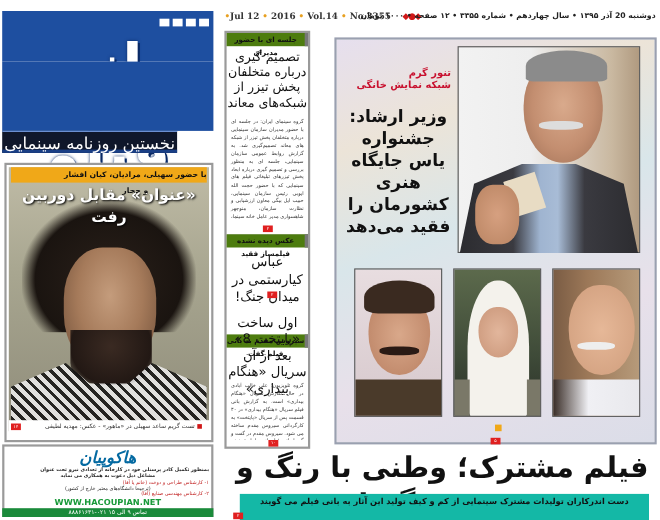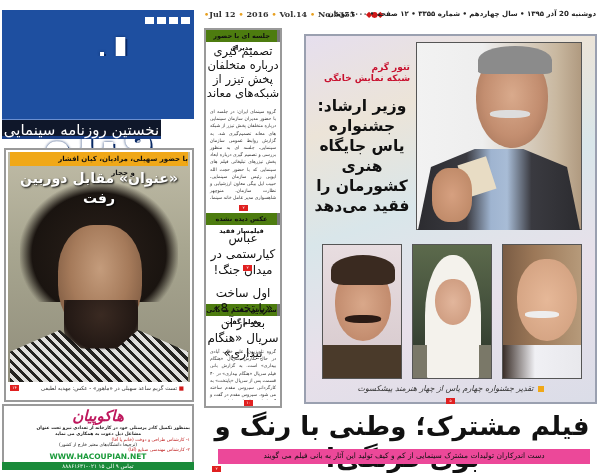--- a/index.html
+++ b/index.html
@@ -27,21 +27,21 @@
   .portrait-beard { left: 64px; top: 300px; width: 74px; height: 50px; background: radial-gradient(ellipse at 50% 30%, #3a2a22 0%, #221814 70%, transparent 100%); border-radius: 0 0 40% 40%; }
   .keffiyeh { left: 10px; top: 330px; width: 178px; height: 62px; background:
       repeating-linear-gradient(45deg, #111 0 3px, #eee 3px 7px),
       #eee; opacity: .85; clip-path: polygon(0 35%, 28% 0, 40% 30%, 60% 30%, 72% 0, 100% 35%, 100% 100%, 0 100%); }
   .lbox-caption { left: 8px; top: 382px; width: 182px; height: 12px; background: #fff; font-size: 5.5px; line-height: 12px; color: #333; padding-right: 6px; }
   .lbox-caption .dot { color: #d01818; }
   .pg-badge { width: 9px; height: 6px; background: #e02020; color: #fff; font-size: 4px; line-height: 6px; text-align: center; }
 
   
   .adbox { left: 2px; top: 404px; width: 192px; height: 66px; border: 2px solid #9a9a9a; background: #fff; }
-  .ad-brand { left: 2px; top: 407px; width: 192px; height: 18px; color: #be185d; font-size: 15px; font-weight: bold; line-height: 18px; text-align: center; font-style: italic; }
+  .ad-brand { left: 2px; top: 407px; width: 192px; height: 18px; color: #0369a1; font-size: 15px; font-weight: bold; line-height: 18px; text-align: center; font-style: italic; }
   .ad-line { left: 6px; width: 184px; font-size: 4.5px; line-height: 6px; color: #222; text-align: right; }
   .ad-url { left: 2px; top: 452px; width: 192px; height: 9px; color: #1a9a3a; font-family: "DejaVu Sans", sans-serif; font-weight: bold; font-size: 7.5px; line-height: 9px; text-align: center; direction: ltr; }
   .ad-phone { left: 2px; top: 462px; width: 192px; height: 8px; background: #1a8a3a; color: #fff; font-size: 5.5px; line-height: 8px; text-align: center; }
   .kicker { background: #4d7c0f; color: #111; font-size: 6.5px; line-height: 12px; height: 12px; text-align: center; font-weight: bold; border-right: 3px solid #777; }
   .m-head { color: #111; font-weight: normal; text-align: center; }
   .m-body { font-size: 4.6px; line-height: 7.2px; color: #333; text-align: justify; padding: 0 4px; }
   .m-sep { height: 1px; background: #bbb; }
 
   
   .mainbox { left: 304px; top: 34px; width: 293px; height: 370px; border: 2px solid #9aa0b0; background: linear-gradient(160deg,#e6dfee 0%,#ece4d8 22%,#d9e6ea 45%,#e8e0ea 70%,#dbdde8 100%); overflow: hidden; }
@@ -59,21 +59,21 @@
   .p1 { left: 322px; background: linear-gradient(180deg,#e8dde0 0%,#d6c8cc 100%); }
   .p2 { left: 412px; background: linear-gradient(180deg,#5c6a4c 0%,#3e4a38 60%,#2a3028 100%); }
   .p3 { left: 502px; background: linear-gradient(90deg,#7a5c44 0%,#9c7858 40%,#b69a7a 100%); }
   .face { position: absolute; border-radius: 46% 46% 50% 50%; }
 
   .main-caption { left: 304px; top: 382px; width: 293px; height: 14px; font-size: 8px; line-height: 14px; text-align: center; color: #333; font-style: italic; }
   .main-caption .sq { display: inline-block; width: 6px; height: 6px; background: #f0a818; margin-left: 4px; vertical-align: middle; }
 
   
   .big-head { left: 204px; top: 410px; width: 396px; height: 32px; font-size: 26px; line-height: 32px; color: #111; font-weight: bold; text-align: center; letter-spacing: -0.5px; }
-  .sub-bar { left: 218px; top: 449px; width: 372px; height: 15px; background: #ec4899; color: #111; font-size: 7.5px; line-height: 13px; text-align: center; font-weight: normal; }
+  .sub-bar { left: 218px; top: 449px; width: 372px; height: 25px; background: #14b8a6; color: #111; font-size: 7.5px; line-height: 13px; text-align: center; font-weight: bold; }
 </style>
 </head>
 <body>
 
 <div class="abs logo-box"></div>
 <div class="abs logo-dots">
     <span></span>
     <span></span>
     <span></span>
     <span></span>
@@ -159,19 +159,19 @@
   <div class="face" style="left:0;top:100px;width:14px;height:35px;background:#7a7868;border-radius:0;"></div>
   <div class="face" style="left:66px;top:100px;width:14px;height:35px;background:#7a7868;border-radius:0;"></div>
 </div>
 <div class="abs photo-sm p3">
   <div class="face" style="left:14px;top:14px;width:60px;height:82px;background:radial-gradient(ellipse,#e6b898 0%,#cf9d7c 100%);"></div>
   <div class="face" style="left:22px;top:66px;width:34px;height:7px;background:#eee;border-radius:40%;"></div>
   <div class="face" style="left:0;top:100px;width:80px;height:35px;background:linear-gradient(90deg,#3a2e28 0%,#f0f0f4 40%,#e8e8ec 100%);border-radius:0;"></div>
 </div>
 
 <div class="abs main-caption">
-  <span class="sq"></span><span>تقدیر جشنواره چهارم یاس از چهار هنرمند پیشکسوت</span>
+  <span class="sq"></span>
 </div>
 <div class="abs pg-badge" style="left:446px;top:398px;">۵</div>
 
 <div class="abs big-head">فیلم مشترک؛ وطنی با رنگ و بوی فرنگی!</div>
 <div class="abs sub-bar">دست اندرکاران تولیدات مشترک سینمایی از کم و کیف تولید این آثار به بانی فیلم می گویند</div>
 <div class="abs pg-badge" style="left:212px;top:466px;">۲</div>
 
 </body></html>

